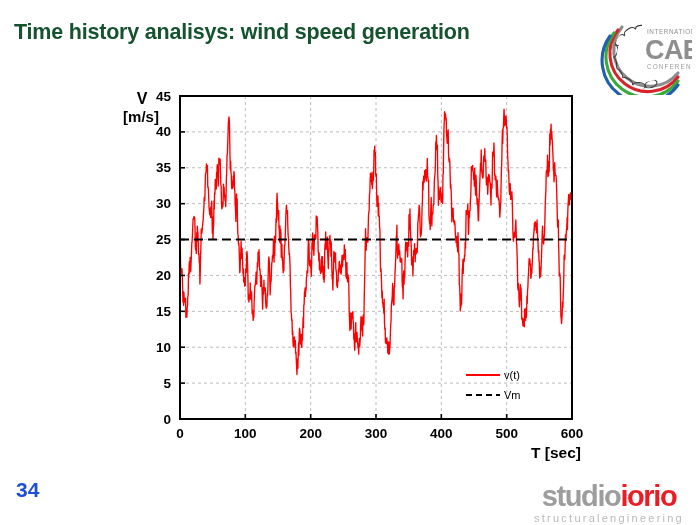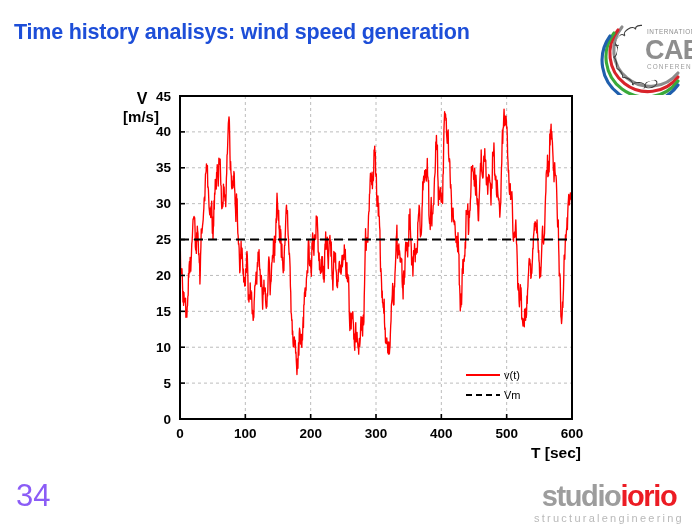--- a/index.html
+++ b/index.html
@@ -17,21 +17,21 @@
 
   
   #slide-title {
     position: absolute;
     left: 14px;
     top: 18px;
     width: 560px;
     font-size: 21.5px;
     font-weight: bold;
     line-height: 1.36;
-    color: #1d4ed8;
+    color: #14532d;
     letter-spacing: -0.2px;
   }
   #slide-title .line {
     display: block;
     white-space: nowrap;
   }
 
   
   #cae-logo {
     position: absolute;
@@ -51,23 +51,23 @@
   }
   #chart-svg {
     display: block;
   }
 
   
   #slide-number {
     position: absolute;
     left: 16px;
     top: 478px;
-    font-size: 31px;
-    font-weight: normal;
-    color: #8b5cf6;
+    font-size: 21px;
+    font-weight: bold;
+    color: #1d4ed8;
     letter-spacing: 0px;
   }
 
   #studio-iorio-logo {
     position: absolute;
     left: 528px;
     top: 482px;
     width: 162px;
     height: 36px;
     text-align: center;

